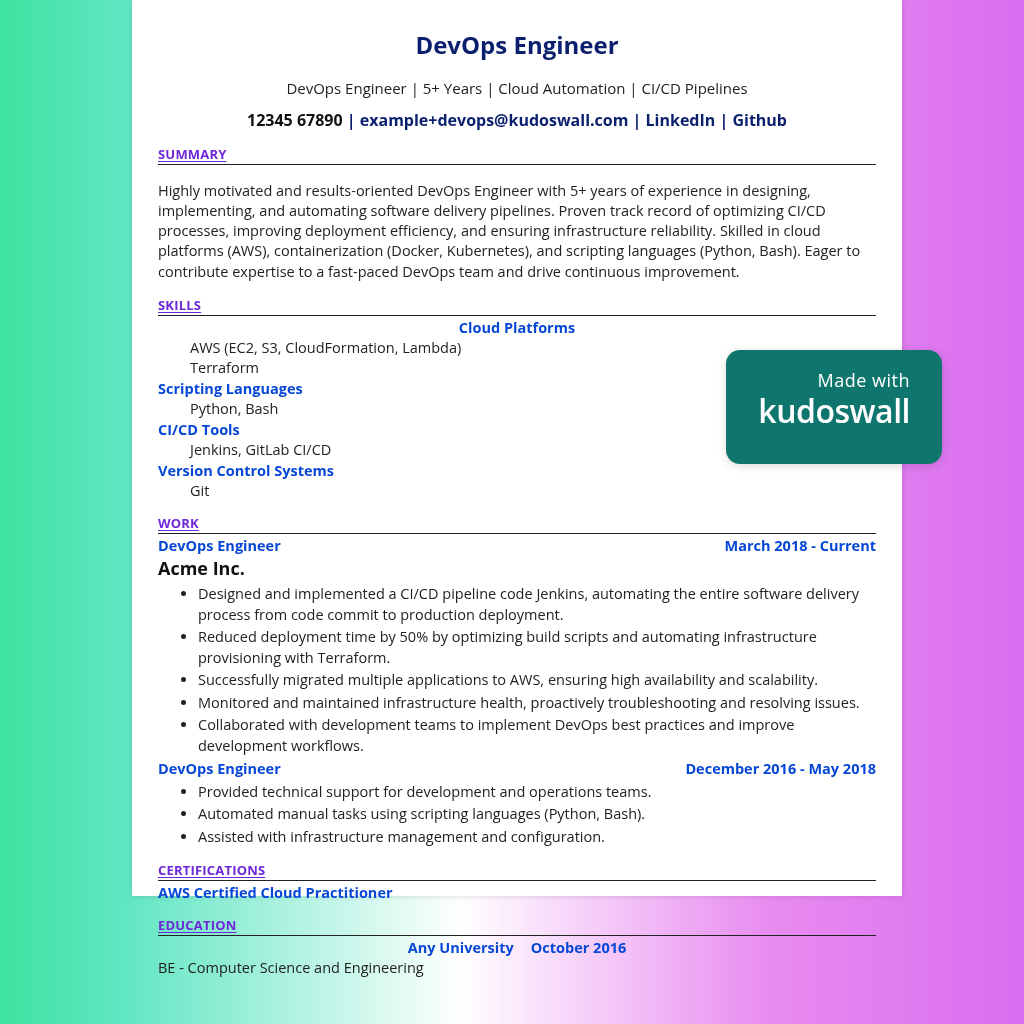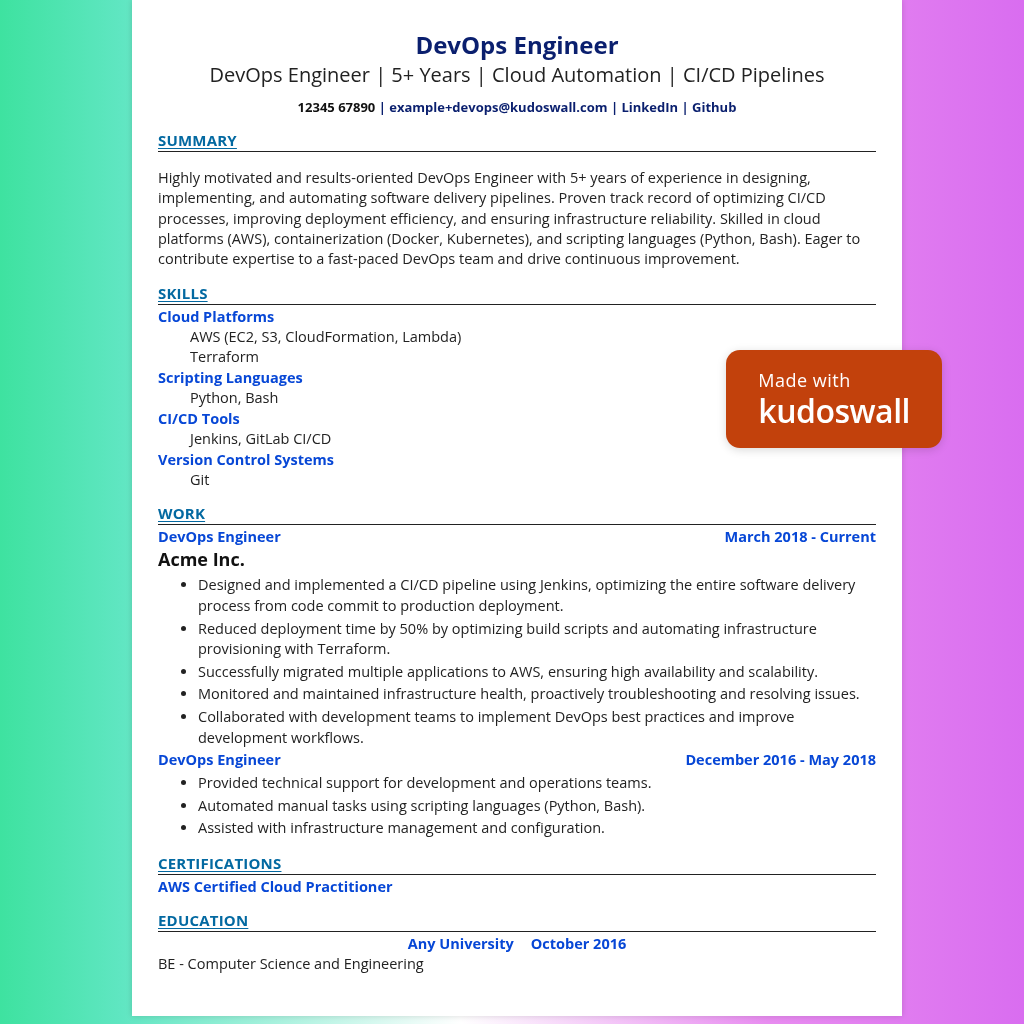--- a/index.html
+++ b/index.html
@@ -6,54 +6,54 @@
   html, body { width: 1024px; height: 1024px; overflow: hidden; }
   body {
     font-family: "Segoe UI", "Open Sans", Arial, sans-serif;
     background: linear-gradient(90deg, #3ee2a0 0%, #60e6c2 12%, #ffffff 45%, #e88cf0 75%, #d96df0 100%);
     display: flex;
     justify-content: center;
   }
   .page {
     background: #ffffff;
     width: 770px;
-    height: 1016px;
+    height: 896px;
     margin-left: 10px;
     padding: 28px 26px 10px 26px;
     box-shadow: 0 0 6px rgba(0,0,0,0.15);
     position: relative;
   }
   .head { text-align: center; }
   .title {
     color: #0a1f6e;
     font-size: 24px;
     font-weight: 700;
   }
   .tagline {
     color: #222;
-    font-size: 20px;
+    font-size: 15px;
     line-height: 1.3;
-    margin-top: 1px;
+    margin-top: 18px;
     text-align: center;
   }
   .contact {
     margin-top: 10px;
-    font-size: 13px;
+    font-size: 16px;
     color: #111;
     font-weight: 600;
   }
   .contact .link { color: #0a1f6e; font-weight: 700; }
   .contact .sep { color: #0a1f6e; font-weight: 700; }
   .phone { font-weight: 700; color: #111; }
 
   .section { margin-top: 14px; }
   .sec-title {
-    color: #0369a1;
+    color: #6d28d9;
     font-weight: 700;
-    font-size: 15px;
+    font-size: 13px;
     text-decoration: underline;
     text-underline-offset: 2px;
     border-bottom: 1.5px solid #222;
     padding-bottom: 1px;
     letter-spacing: 0.2px;
   }
   .summary-text {
     font-size: 14.5px;
     color: #222;
     line-height: 1.4;
@@ -92,31 +92,31 @@
   .cert-name { color: #0747d6; font-weight: 700; font-size: 14.5px; margin-top: 2px; }
   .edu-head { display: flex; justify-content: center; margin-top: 2px; gap: 17px; }
   .edu-school { color: #0747d6; font-weight: 700; font-size: 14.5px; }
   .edu-date { color: #0747d6; font-weight: 700; font-size: 14.5px; }
   .degree { font-size: 14.5px; color: #222; margin-top: 1px; }
 
   .badge {
     position: absolute;
     right: -40px;
     top: 350px;
-    background: #c2410c;
+    background: #0f766e;
     color: #fff;
     border-radius: 14px;
-    padding: 18px 32px 20px 32px;
+    padding: 18px 32px 36px 32px;
     box-shadow: 0 2px 10px rgba(0,0,0,0.15);
-    text-align: left;
+    text-align: right;
   }
   .badge .mw { font-size: 18px; font-weight: 400; letter-spacing: 0.5px; }
   .badge .brand { font-size: 32px; font-weight: 600; letter-spacing: -0.5px; line-height: 1.05; margin-top: 2px; }
 
-  #skills-container > div:first-child .skill-cat { margin-top: 2px; }
+  #skills-container > div:first-child .skill-cat { margin-top: 2px; text-align: center; }
 </style>
 </head>
 <body>
 
 <div class="page">
 
   <div class="head">
     <div class="title">DevOps Engineer</div>
     <div class="tagline">DevOps Engineer | 5+ Years | Cloud Automation | CI/CD Pipelines</div>
     <div class="contact">
@@ -156,21 +156,21 @@
 
   <div class="section">
     <div class="sec-title">WORK</div>
     <div id="work-container">
         <div class="job-head">
           <span class="job-title">DevOps Engineer</span>
           <span class="job-dates">March 2018 - Current</span>
         </div>
         <div class="company">Acme Inc.</div>
         <ul class="bullets">
-          <li>Designed and implemented a CI/CD pipeline using Jenkins, optimizing the entire software delivery process from code commit to production deployment.</li>
+          <li>Designed and implemented a CI/CD pipeline code Jenkins, automating the entire software delivery process from code commit to production deployment.</li>
           <li>Reduced deployment time by 50% by optimizing build scripts and automating infrastructure provisioning with Terraform.</li>
           <li>Successfully migrated multiple applications to AWS, ensuring high availability and scalability.</li>
           <li>Monitored and maintained infrastructure health, proactively troubleshooting and resolving issues.</li>
           <li>Collaborated with development teams to implement DevOps best practices and improve development workflows.</li>
         </ul>
         <div class="job-head">
           <span class="job-title">DevOps Engineer</span>
           <span class="job-dates">December 2016 - May 2018</span>
         </div>
         <ul class="bullets">

